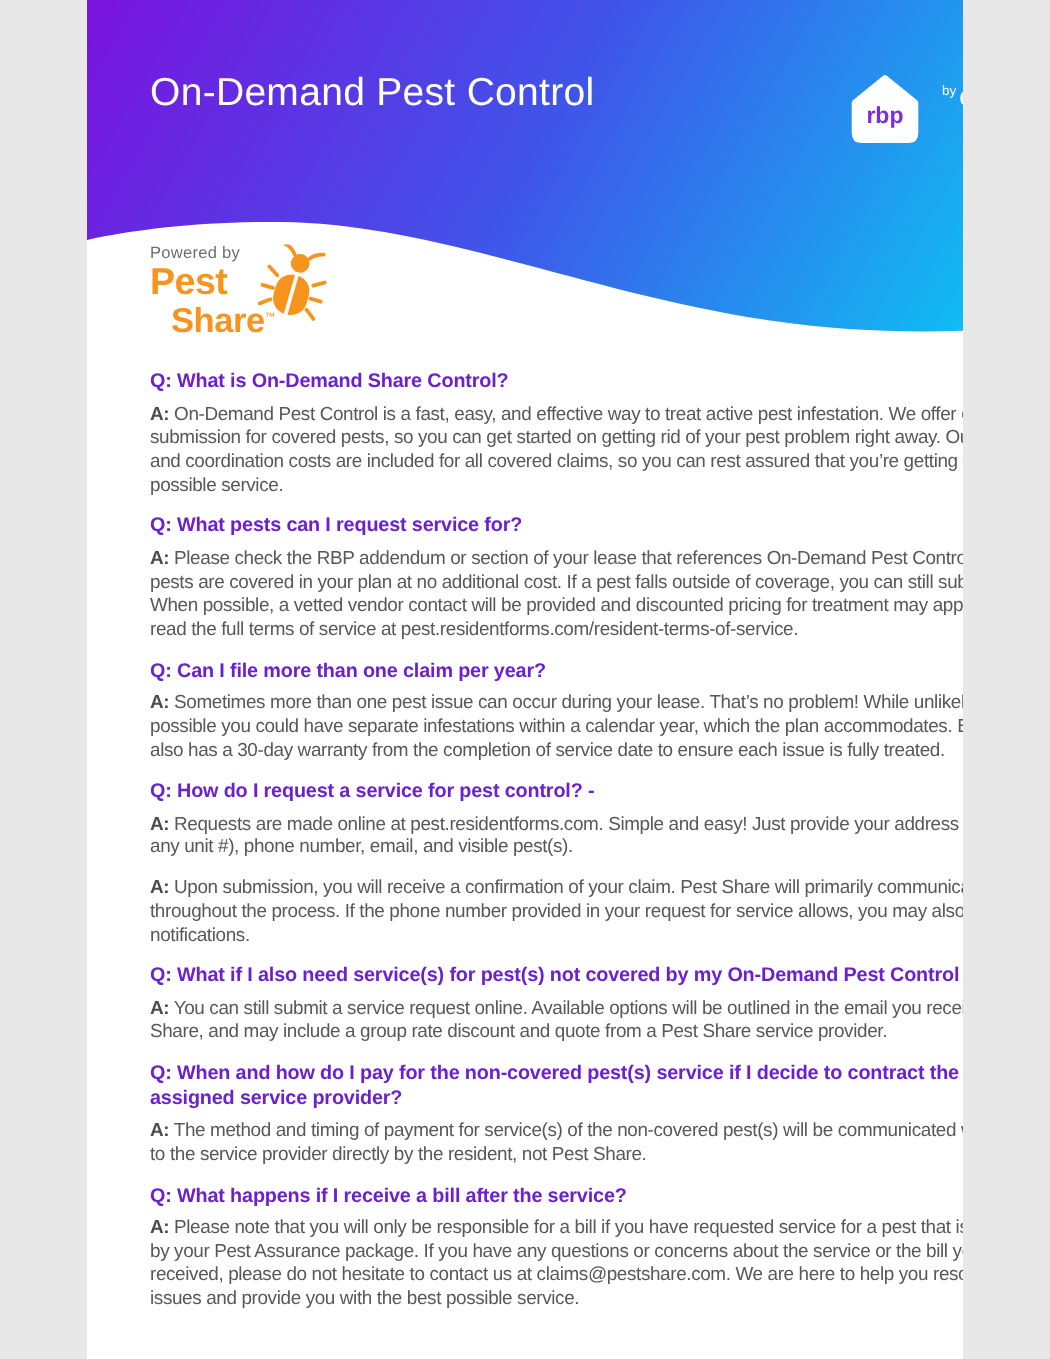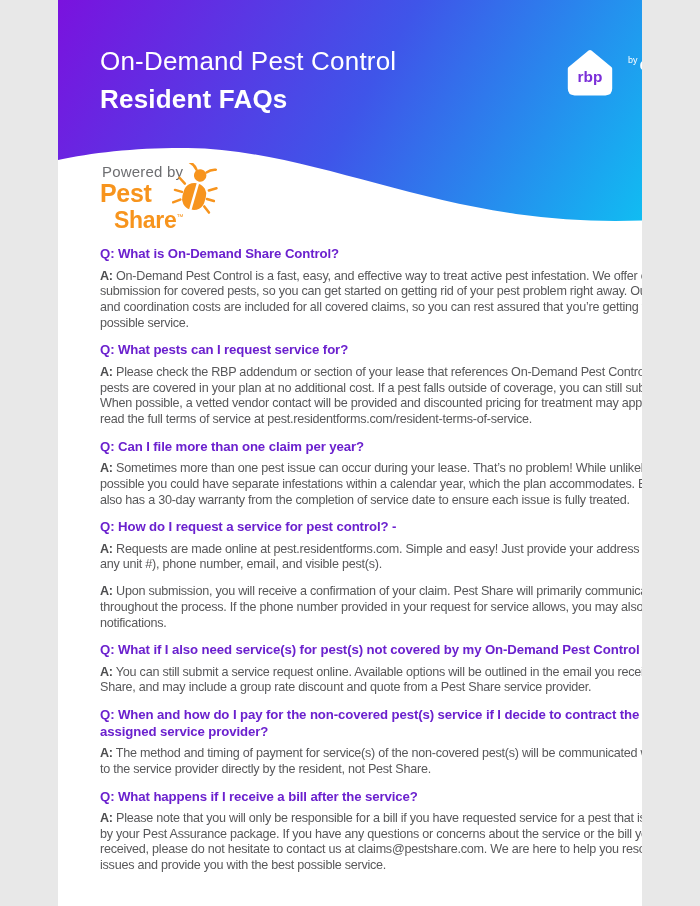--- a/index.html
+++ b/index.html
@@ -20,21 +20,21 @@
   .title-line2 { font-size:26px; font-weight:700; line-height:38px; letter-spacing:.2px; }
   .rbp-group { position:absolute; left:503px; top:46px; display:flex; align-items:center; }
   .rbp-house { display:block; }
   .by-second-nature { margin-left:9px; color:#ffffff; line-height:1; margin-top:-6px; }
   .bsn-row { display:flex; align-items:flex-start; }
   .bsn-by { font-size:9px; font-weight:400; margin-top:0; margin-right:2px; }
   .bsn-word { font-size:17px; font-weight:700; letter-spacing:-0.4px; }
   .bsn-word2 { font-size:17px; font-weight:700; letter-spacing:-0.4px; margin-left:17px; margin-top:-2px; }
   
   .powered-by { position:absolute; left:42px; top:163px; }
-  .pb-label { font-size:15px; color:#6d6e71; letter-spacing:.2px; margin-bottom:2px;text-align:right; }
+  .pb-label { font-size:11px; color:#6d6e71; letter-spacing:.2px; margin-bottom:2px; }
   .pb-pest  { font-size:25px; font-weight:700; color:#f7941d; line-height:23px; letter-spacing:-0.3px; }
   .pb-share { font-size:23px; font-weight:700; color:#f7941d; line-height:23px; letter-spacing:-0.3px; margin-left:14px; }
   .pb-tm { font-size:7px; vertical-align:super; font-weight:400; }
   .beetle { position:absolute; left:72px; top:0px; }
   
   .faq-list { position:absolute; top:246px; left:42px; width:616px; }
   .faq-q {
     color:#6b21ce; font-weight:700;
     font-size:13.2px; line-height:16.5px; letter-spacing:-0.1px;
     margin:0 0 6px;
@@ -58,21 +58,20 @@
           <stop offset="0" stop-color="#7a12de"></stop>
           <stop offset="0.5" stop-color="#3f55e9"></stop>
           <stop offset="1" stop-color="#0fc0f2"></stop>
         </linearGradient>
       </defs>
       <path d="M0,0 H700 V206 C 628,222 542,226 458,214 C 338,197 232,149 130,148 C 80,147.5 34,152.5 0,160 Z" fill="url(#hdrGrad)"></path>
     </svg>
 
     <div class="header-titles">
       <div class="title-line1">On-Demand Pest Control</div>
-      <div class="title-line2">Resident FAQs</div>
     </div>
 
     <div class="rbp-group">
       <svg class="rbp-house" width="58" height="58" viewBox="0 0 64 64">
         <rect x="14.5" y="14.5" width="35" height="35" rx="8" transform="rotate(45 32 32)" fill="#2fd3c5"></rect>
         <path d="M32 7 L54 25 V47 Q54 52 49 52 H15 Q10 52 10 47 V25 Z" stroke="#ffffff" stroke-width="5" stroke-linejoin="round" fill="#ffffff"></path>
         <text x="32" y="39.5" text-anchor="middle" font-family="Liberation Sans, DejaVu Sans, sans-serif" font-size="17" font-weight="bold" fill="#7b2fd8">rbp</text>
       </svg>
       <div class="by-second-nature">
         <div class="bsn-row">

